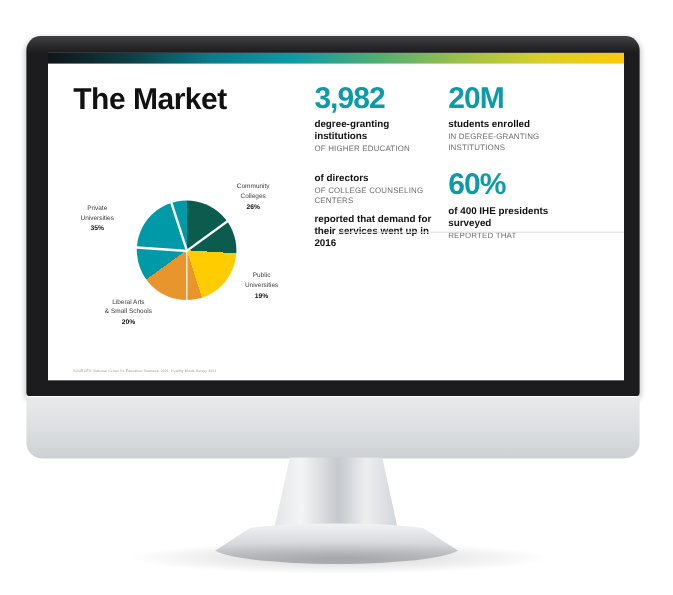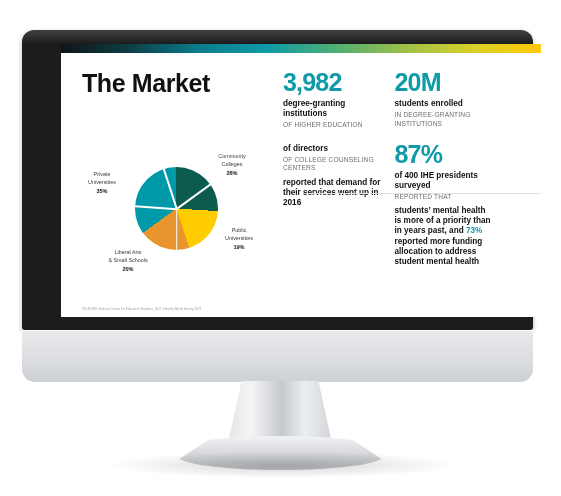--- a/index.html
+++ b/index.html
@@ -42,21 +42,20 @@
   }
 
   #screen {
     position: absolute;
     left: 18px;
     top: 14px;
     width: 480px;
     height: 273px;
     background: #737373;
     overflow: hidden;
-    margin-left: 21px;
   }
 
   #chin {
     position: absolute;
     left: 22px;
     top: 330px;
     width: 511px;
     height: 52px;
     background: linear-gradient(180deg, #e9eaec 0%, #dcdee1 55%, #cdd0d4 100%);
     border-radius: 0 0 13px 13px;
@@ -322,26 +321,23 @@
               <div class="stat-caption">IN DEGREE-GRANTING INSTITUTIONS</div>
             </div>
 
             <div class="stat stat-row-2">
               <div class="stat-bold">of directors</div>
               <div class="stat-caption">OF COLLEGE COUNSELING CENTERS</div>
               <div class="stat-detail">reported that demand for their services went up in 2016</div>
             </div>
 
             <div class="stat stat-row-2">
-              <div class="stat-number">87%</div>
+              <div class="stat-number">60%</div>
               <div class="stat-bold">of 400 IHE presidents surveyed</div>
               <div class="stat-caption">REPORTED THAT</div>
-              <div class="stat-detail">
-                <span>students’ mental health is more of a priority than in years past, and </span><span class="teal-inline">73%</span><span> reported more funding allocation to address student mental health</span>
-              </div>
             </div>
 
             <div id="stats-divider"></div>
           </div>
 
         </div>
       </div>
     </div>
   </div>
 

